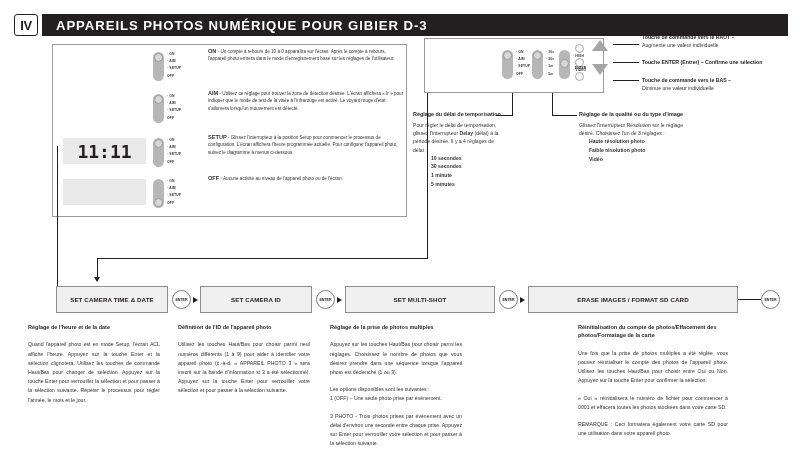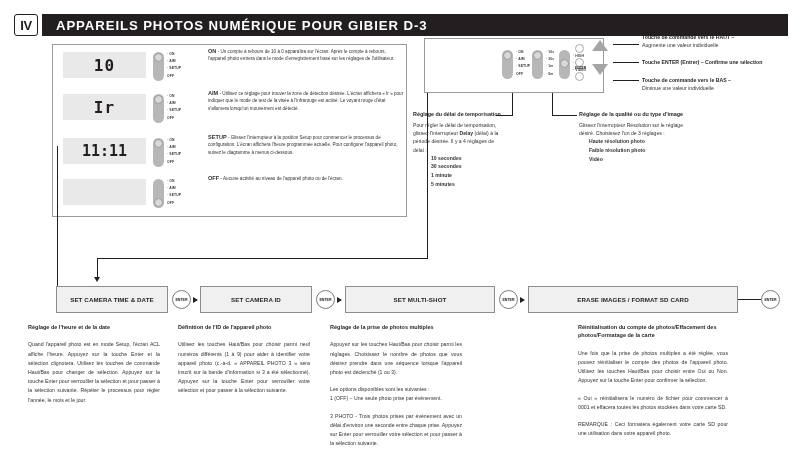--- a/index.html
+++ b/index.html
@@ -70,21 +70,21 @@
     background: #e9e9e9;
     display: flex; align-items: center; justify-content: center;
   }
   .lcdscreen .seg {
     font-family: "DejaVu Sans Mono", monospace;
     font-size: 16px;
     font-weight: bold;
     color: #231f20;
     letter-spacing: 1px;
   }
-  .lcdscreen.wide .seg { font-size: 15px; letter-spacing: 0px; }
+  .lcdscreen.wide .seg { font-size: 18px; letter-spacing: 0px; }
 
   
   .switchwrap {
     position: absolute;
     left: 100px; top: 0px;
     width: 46px; height: 33px;
   }
   .switchbody {
     position: absolute; left: 0; top: 2px;
     width: 11px; height: 29px;
@@ -262,42 +262,36 @@
 <div id="header">
   <div class="numbox">IV</div>
   <div class="bar">
     <span>APPAREILS PHOTOS NUMÉRIQUE POUR GIBIER D-3</span>
   </div>
 </div>
 
 <div id="lcdpanel">
 
   <div class="lcdrow r0">
-    <div class="lcdscreen">
-      <span class="seg">10</span>
-    </div>
     <div class="switchwrap">
       <div class="switchbody"></div>
       <div class="switchknob" style="top:3px;"></div>
       <div class="switchlabels">
         <div><span class="dot">·</span> <span>ON</span></div>
         <div><span class="dot">·</span> <span>AIM</span></div>
         <div><span class="dot">·</span> <span>SETUP</span></div>
         <div><span class="selected">OFF</span></div>
       </div>
     </div>
     <div class="lcdtext">
       <p><b>ON</b><span> - Un compte à rebours de 10 à 0 apparaîtra sur l'écran. Après le compte à rebours, l'appareil photo entrera dans le mode d'enregistrement basé sur les réglages de l'utilisateur.</span></p>
     </div>
   </div>
 
   <div class="lcdrow r1">
-    <div class="lcdscreen">
-      <span class="seg">Ir</span>
-    </div>
     <div class="switchwrap">
       <div class="switchbody"></div>
       <div class="switchknob" style="top:3px;"></div>
       <div class="switchlabels">
         <div><span class="dot">·</span> <span>ON</span></div>
         <div><span class="dot">·</span> <span>AIM</span></div>
         <div><span class="dot">·</span> <span>SETUP</span></div>
         <div><span class="selected">OFF</span></div>
       </div>
     </div>

